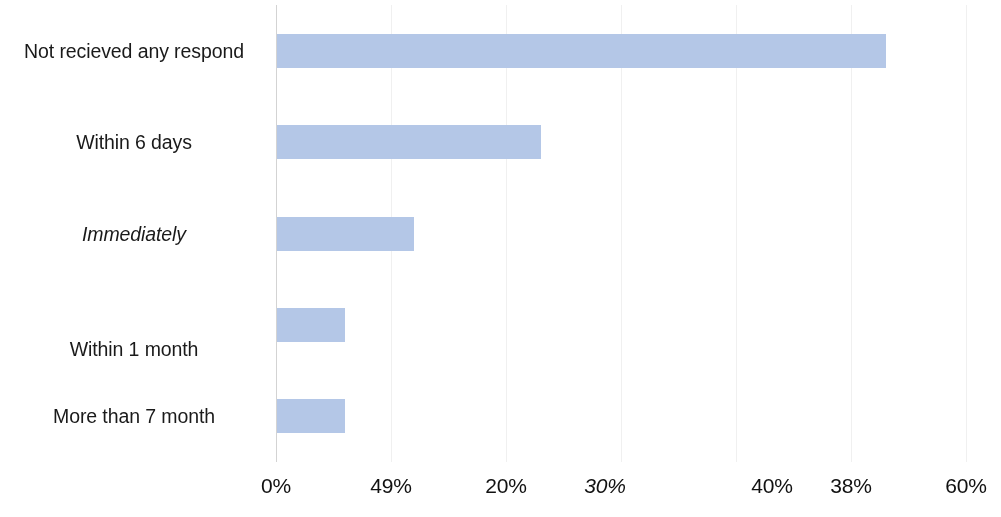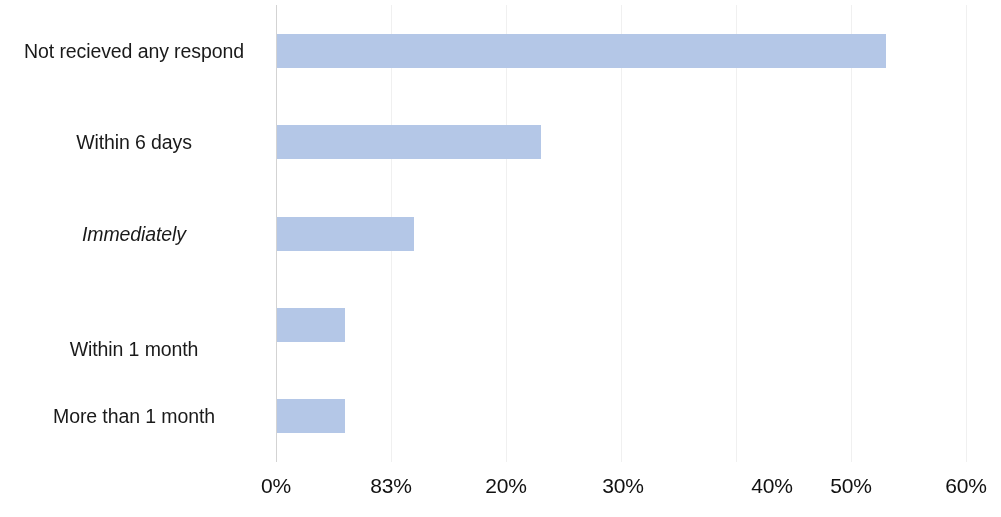--- a/index.html
+++ b/index.html
@@ -105,27 +105,27 @@
   </div>
 
   <div class="axis-line"></div>
 
   <div class="cat-label-wrap">
     <div id="cat-labels">
         <div class="cat-label" style="top: 33.7px;">Not recieved any respond</div>
         <div class="cat-label" style="top: 125.1px;">Within 6 days</div>
         <div class="cat-label" style="top: 216.5px; font-style: italic;">Immediately</div>
         <div class="cat-label" style="top: 307.9px; margin-top: 24px;">Within 1 month</div>
-        <div class="cat-label" style="top: 399.3px;">More than 1 month</div>
+        <div class="cat-label" style="top: 399.3px;">More than 7 month</div>
       </div>
   </div>
 
   <div id="tick-labels">
       <div class="tick-label" style="left: 276px;">0%</div>
-      <div class="tick-label" style="left: 391px;">83%</div>
+      <div class="tick-label" style="left: 391px;">49%</div>
       <div class="tick-label" style="left: 506px;">20%</div>
-      <div class="tick-label" style="left: 623px;">30%</div>
+      <div class="tick-label" style="left: 605px; font-style: italic;">30%</div>
       <div class="tick-label" style="left: 772px;">40%</div>
-      <div class="tick-label" style="left: 851px;">50%</div>
+      <div class="tick-label" style="left: 851px;">38%</div>
       <div class="tick-label" style="left: 966px;">60%</div>
     </div>
 
 </div>
 
 </body></html>

